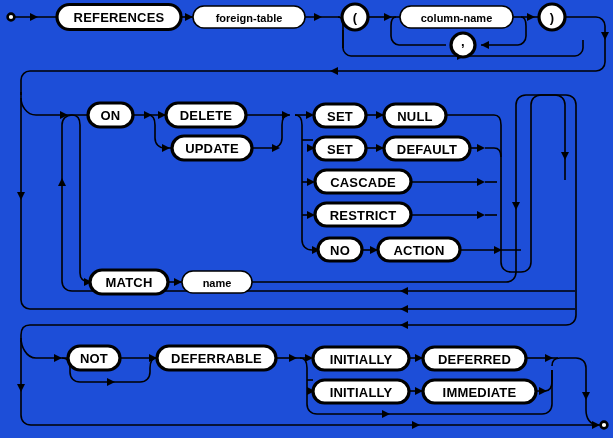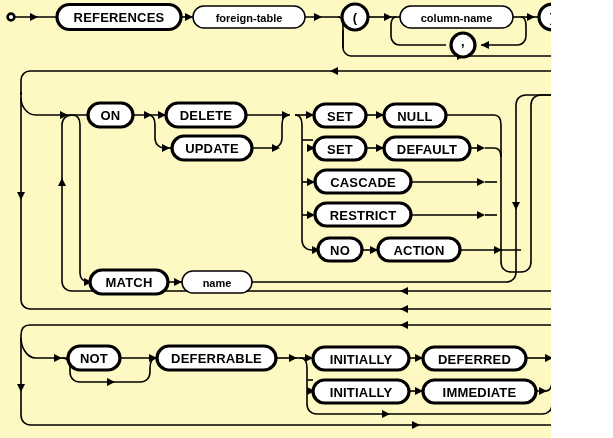--- a/index.html
+++ b/index.html
@@ -1,17 +1,17 @@
 <!DOCTYPE html>
 <html><head>
 <meta charset="utf-8">
 <style>
   html,body{margin:0;padding:0;background:#ffffff;}
   body{font-family:"Liberation Sans", sans-serif;}
-  #diagram-root{position:relative;width:551px;height:438px;background:#fef9c3;overflow:hidden;}
+  #diagram-root{position:relative;width:613px;height:438px;background:#1d4ed8;overflow:hidden;}
   svg{display:block;}
   .rail{fill:none;stroke:#000;stroke-width:1.6;stroke-linecap:butt;stroke-linejoin:round;}
   .term-box{fill:#fff;stroke:#000;stroke-width:3.2;}
   .nonterm-box{fill:#fff;stroke:#000;stroke-width:1.5;}
   .term-label{font-family:"Liberation Sans", sans-serif;font-weight:bold;font-size:13px;fill:#000;
                text-anchor:middle;dominant-baseline:central;letter-spacing:0.2px;}
   .nonterm-label{font-family:"Liberation Sans", sans-serif;font-weight:bold;font-size:11px;fill:#000;
                   text-anchor:middle;dominant-baseline:central;}
   .endpoint{fill:#fff;stroke:#000;stroke-width:2.6;}
   .arrowhead{fill:#000;stroke:none;}

